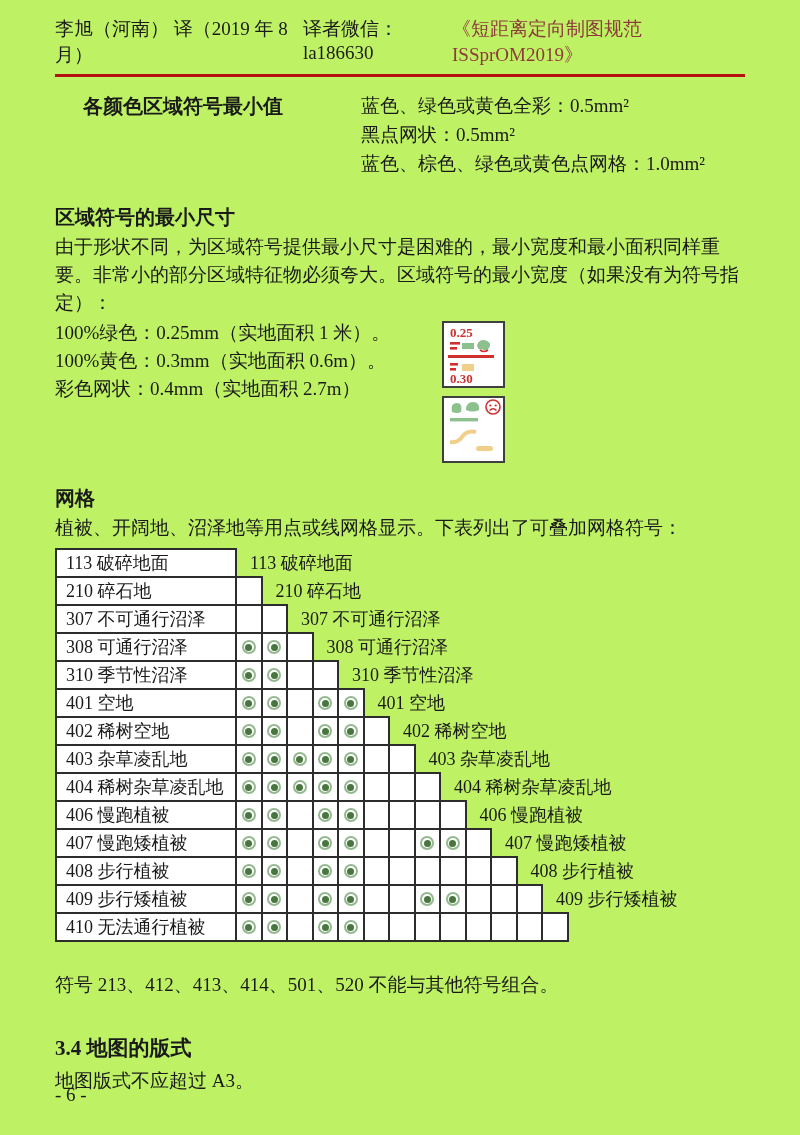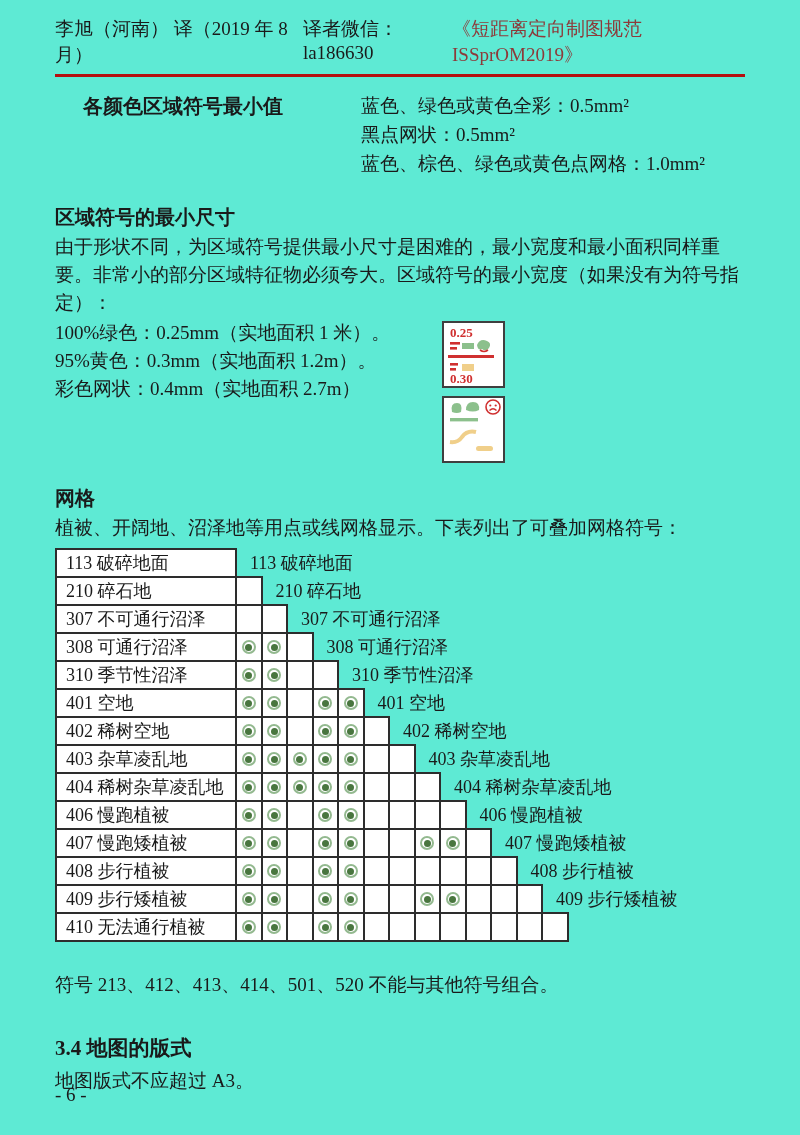--- a/index.html
+++ b/index.html
@@ -1,20 +1,20 @@
 <!DOCTYPE html>
 <html><head>
 <meta charset="utf-8">
 <style>
   * { margin:0; padding:0; box-sizing:border-box; }
   html,body { background:#ffffff; }
   .page {
     position:relative;
     width:800px; height:1135px;
-    background:#5eead4;
+    background:#bef264;
     color:#1a1a1a;
     font-family:"Liberation Serif","DejaVu Serif",serif;
     padding:16px 55px 0 55px;
     overflow:hidden;
   }
   
   .hdr { display:flex; justify-content:space-between; align-items:baseline; font-size:19px; }
   .hdr .title { color:#8d3a3a; }
   .red-rule { height:3px; background:#b50f0f; margin-top:6px; }
 
@@ -74,21 +74,21 @@
     </div>
   </div>
 
 
   <h3 class="sec">区域符号的最小尺寸</h3>
   <p class="para" style="margin-top:2px;">由于形状不同，为区域符号提供最小尺寸是困难的，最小宽度和最小面积同样重要。非常小的部分区域特征物必须夸大。区域符号的最小宽度（如果没有为符号指定）：</p>
 
   <div class="minw-wrap">
     <div class="minw-lines">
       <div>100%绿色：0.25mm（实地面积 1 米）。</div>
-      <div>95%黄色：0.3mm（实地面积 1.2m）。</div>
+      <div>100%黄色：0.3mm（实地面积 0.6m）。</div>
       <div>彩色网状：0.4mm（实地面积 2.7m）</div>
     </div>
     <div class="figs">
       <div class="fig-box">
         <svg width="58" height="62" viewBox="0 0 58 62">
           <text x="6" y="14" font-size="13" font-weight="bold" fill="#d03030">0.25</text>
           <rect x="6" y="19" width="10" height="2.6" fill="#d03030"></rect>
           <rect x="6" y="24" width="7" height="2.6" fill="#d03030"></rect>
           <rect x="18" y="20" width="12" height="6" fill="#8cc08c"></rect>
           <path d="M33,22 q3,-7 10,-4 q5,2 2,7 q-3,4 -7,1 q-4,2 -5,-4 z" fill="#8cc08c"></path>

